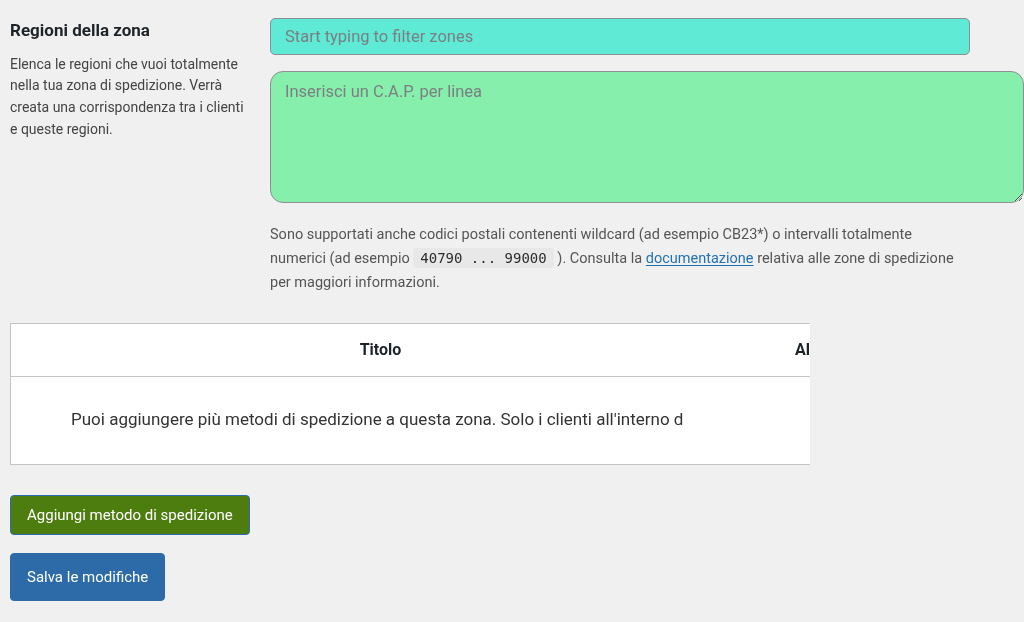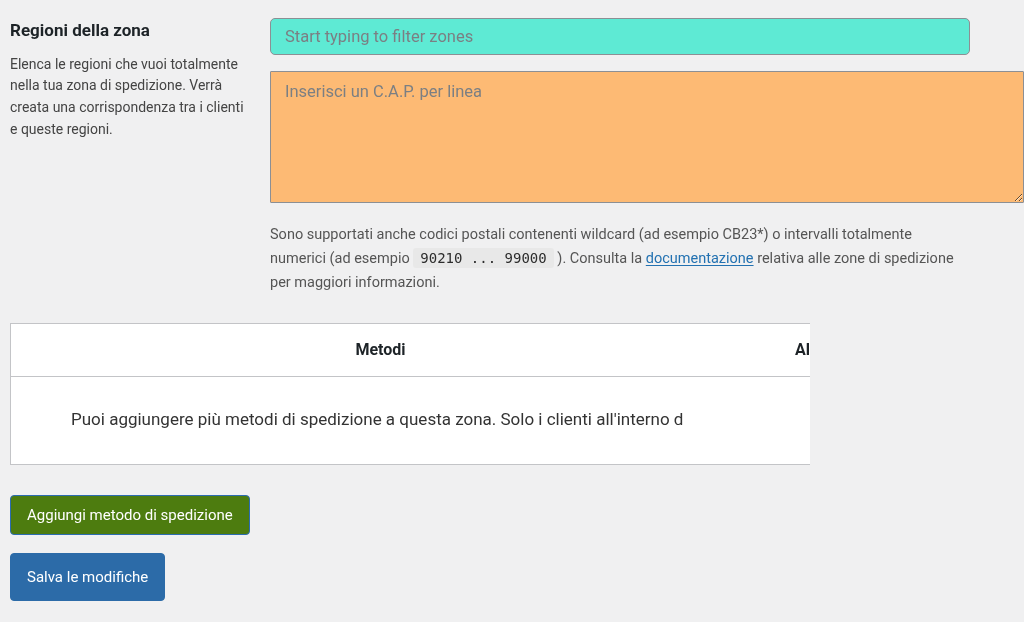--- a/index.html
+++ b/index.html
@@ -50,23 +50,23 @@
     outline: none;
     font-family: inherit;
   }
   .zone-textarea {
     width: 836px;
     max-width: 100%;
     height: 132px;
     padding: 10px 14px;
     font-size: 16.5px;
     color: #666;
-    background: #fdba74;
+    background: #86efac;
     border: 1px solid #8c8f94;
-    border-radius: 1px;
+    border-radius: 13px;
     resize: both;
     font-family: inherit;
     outline: none;
     margin-bottom: 14px;
   }
   .zone-input::placeholder,
   .zone-textarea::placeholder { color: #7b7f83; }
   .help-text {
     width: 700px;
     max-width: 100%;
@@ -156,33 +156,33 @@
 <div class="row">
   <div class="left-col">
     <h2>Regioni della zona</h2>
     <p>Elenca le regioni che vuoi totalmente nella tua zona di spedizione. Verrà creata una corrispondenza tra i clienti e queste regioni.</p>
   </div>
   <div class="right-col">
     <input type="text" class="zone-input" placeholder="Start typing to filter zones" style="">
     <textarea class="zone-textarea" placeholder="Inserisci un C.A.P. per linea" style=""></textarea>
     <div class="help-text">
       <span>Sono supportati anche codici postali contenenti wildcard (ad esempio CB23*) o intervalli totalmente numerici (ad esempio </span>
-      <code class="range">90210 ... 99000</code>
+      <code class="range">40790 ... 99000</code>
       <span> ). Consulta la </span>
       <a href="#" class="doc-link">documentazione</a>
       <span> relativa alle zone di spedizione per maggiori informazioni.</span>
     </div>
   </div>
 </div>
 
 <div class="row" style="margin-bottom:0;">
   <div class="methods-table-wrap">
     <div class="methods-table">
       <div class="methods-header">
-        <div class="th-title">Metodi</div>
+        <div class="th-title">Titolo</div>
         <div class="th-second">Al</div>
       </div>
       <div class="methods-body">Puoi aggiungere più metodi di spedizione a questa zona. Solo i clienti all'interno d</div>
     </div>
     <div class="add-method-row">
       <button class="btn-primary">Aggiungi metodo di spedizione</button>
     </div>
   </div>
 </div>
 

